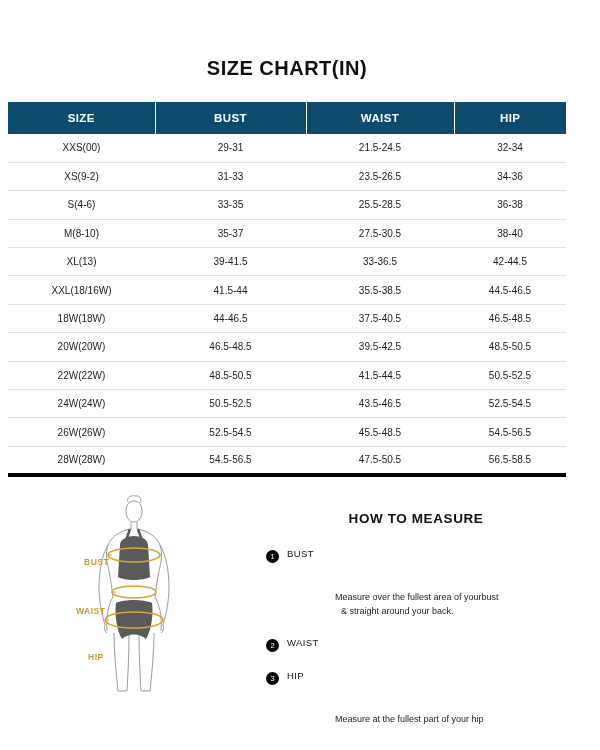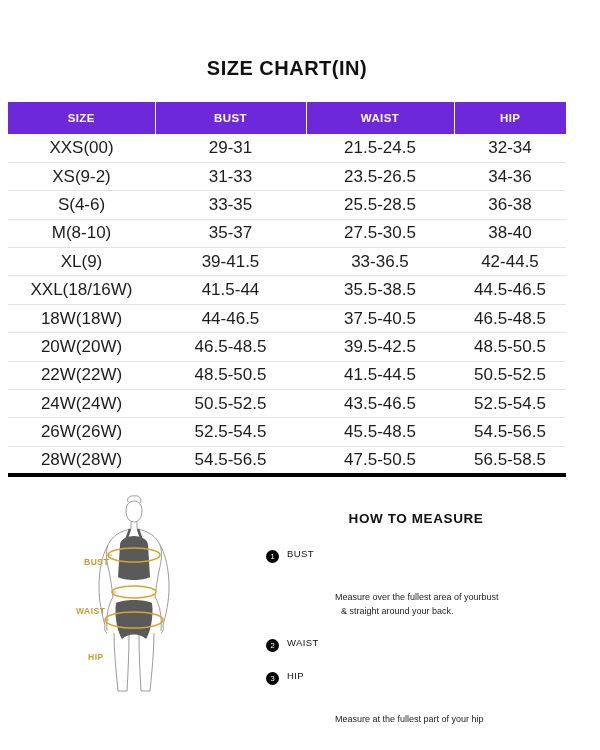--- a/index.html
+++ b/index.html
@@ -22,34 +22,34 @@
     color:#111;
   }
 
   table.size-table {
     width:558px;
     margin:22px auto 0 auto;
     border-collapse:collapse;
     table-layout:fixed;
   }
   table.size-table thead th {
-    background:#6d28d9;
+    background:#0c4a6e;
     color:#ffffff;
     font-size:11.5px;
     font-weight:bold;
     letter-spacing:0.4px;
     height:32px;
     text-align:center;
     border-right:1px solid #ffffff;
   }
   table.size-table thead th:last-child { border-right:none; }
   table.size-table tbody td {
     height:28.4px;
     text-align:center;
-    font-size:17px;
+    font-size:10px;
     color:#1c1c1c;
     border-bottom:1px solid #e2e2e2;
   }
   table.size-table tbody tr:last-child td { border-bottom:4px solid #000000; }
   table.size-table tbody td.size-col { }
 
   .lower {
     display:flex;
     width:558px;
     margin:16px auto 0 auto;
@@ -151,21 +151,21 @@
         <td>25.5-28.5</td>
         <td>36-38</td>
       </tr>
       <tr>
         <td class="size-col">M(8-10)</td>
         <td>35-37</td>
         <td>27.5-30.5</td>
         <td>38-40</td>
       </tr>
       <tr>
-        <td class="size-col">XL(9)</td>
+        <td class="size-col">XL(13)</td>
         <td>39-41.5</td>
         <td>33-36.5</td>
         <td>42-44.5</td>
       </tr>
       <tr>
         <td class="size-col">XXL(18/16W)</td>
         <td>41.5-44</td>
         <td>35.5-38.5</td>
         <td>44.5-46.5</td>
       </tr>

